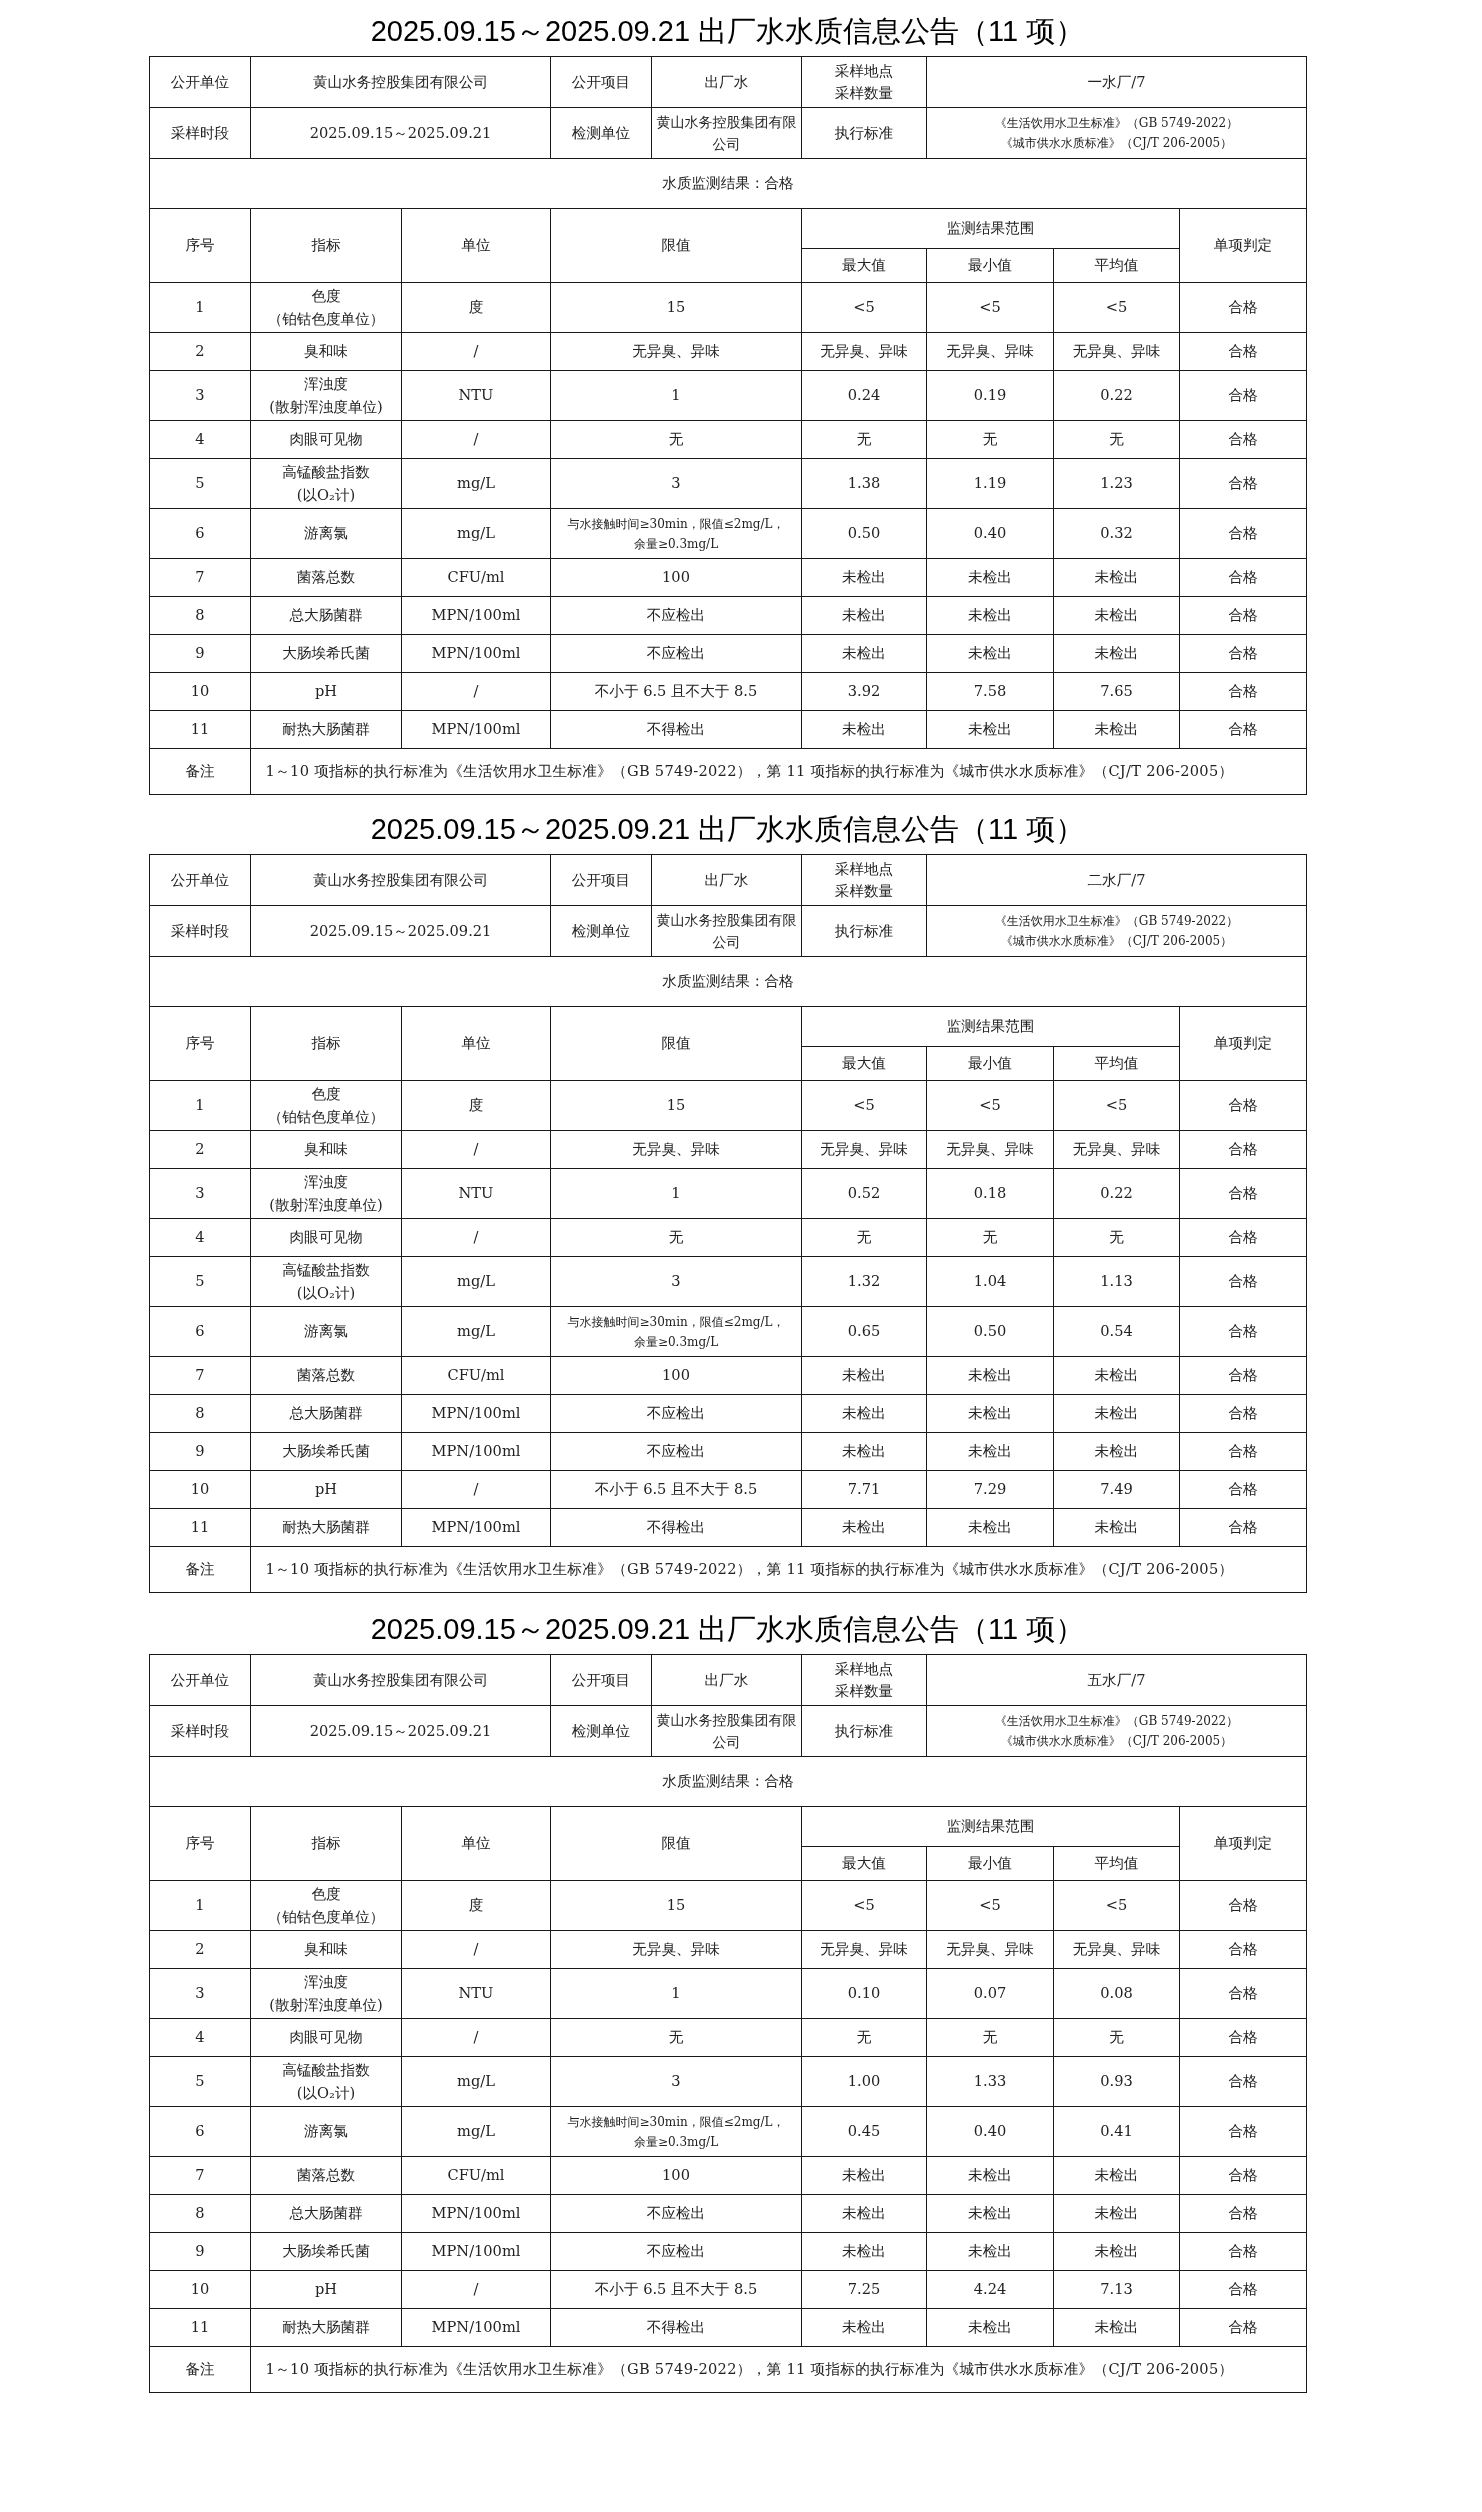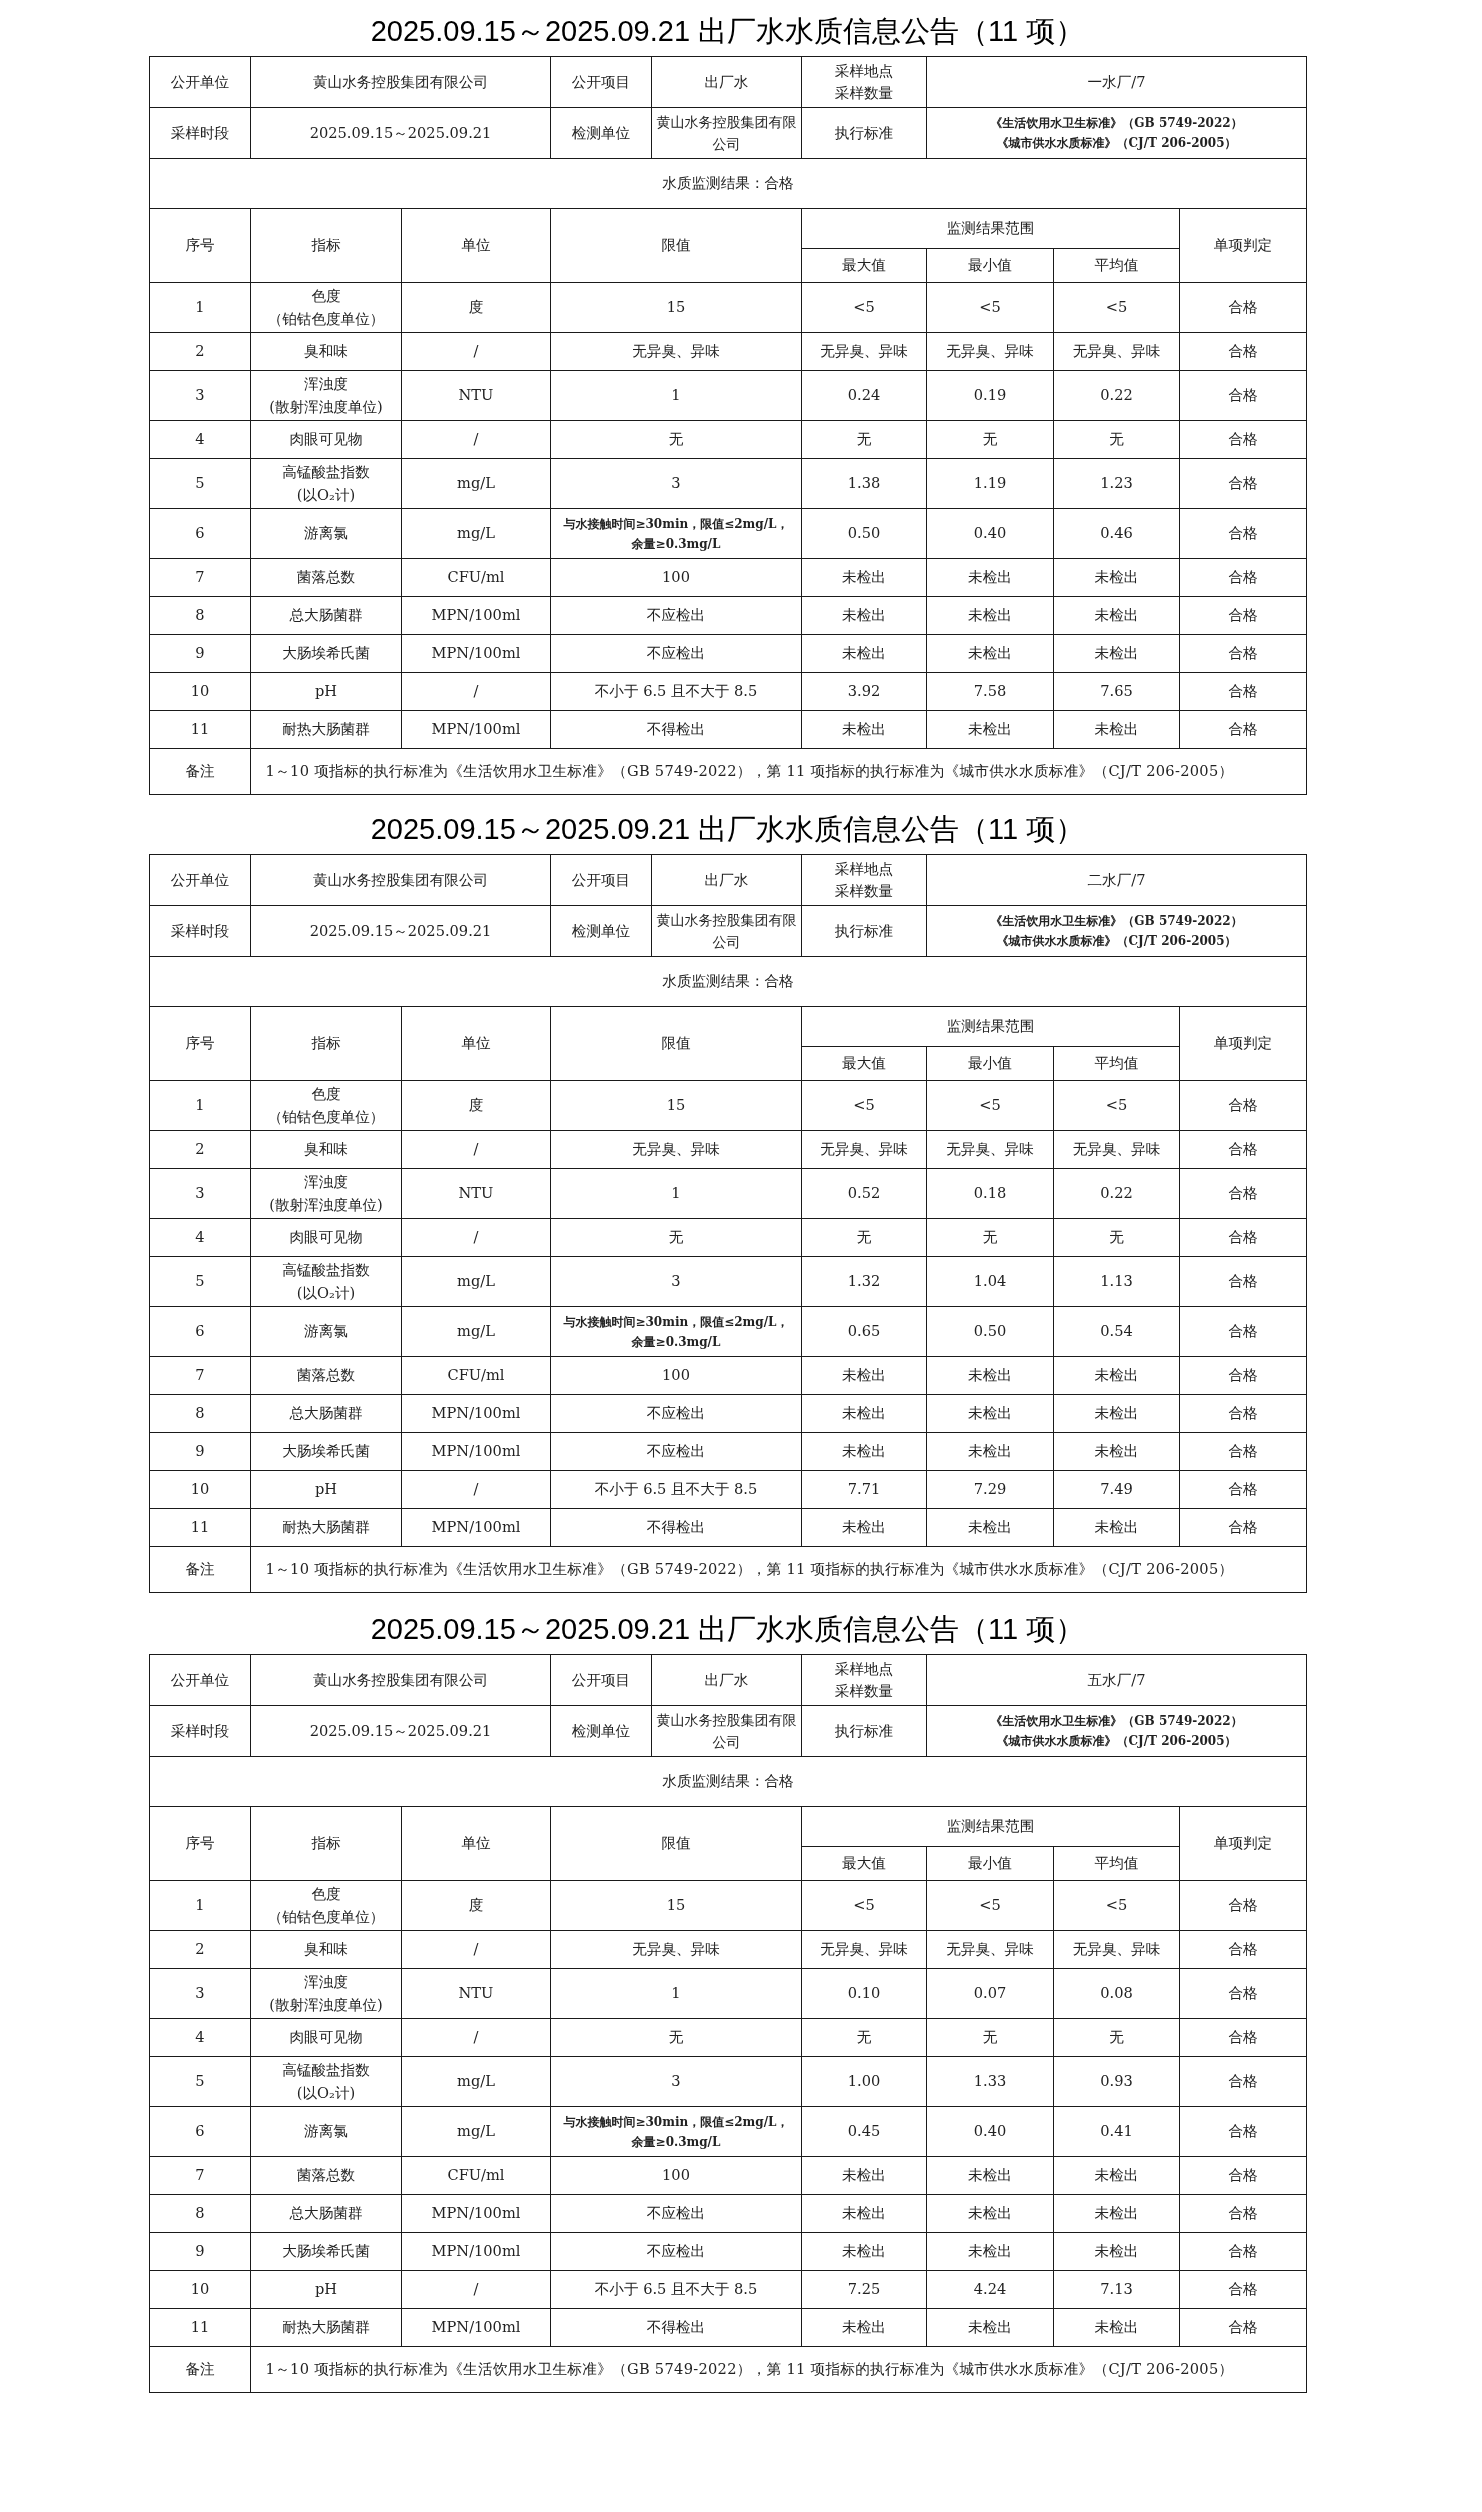--- a/index.html
+++ b/index.html
@@ -2,21 +2,21 @@
 <html style="font-size:10.6px"><head>
 <meta charset="utf-8">
 <style>
   html, body { margin:0; padding:0; background:#ffffff; }
   body { width:1482px; height:2512px; position:relative; font-family:"DejaVu Serif","Liberation Serif",serif; color:#1a1a1a; }
   .report { position:absolute; left:149px; width:1157px; }
   .title { position:absolute; left:0; width:1157px; text-align:center; font-family:"Liberation Sans","DejaVu Sans",sans-serif; font-size:29px; font-weight:500; color:#000; letter-spacing:0px; }
   table { border-collapse:collapse; width:1157px; table-layout:fixed; position:absolute; left:0; }
   td { border:1.3px solid #1a1a1a; text-align:center; vertical-align:middle; font-size:14.6px; line-height:22.5px; padding:0 2.7px; color:#222; }
   td.thin { border-left-width:0.7px; border-right-width:0.7px; }
-  .small { font-size:12px; line-height:20px;font-weight:bold; }
+  .small { font-size:12px; line-height:20px; }
   .note { text-align:left; padding-left:14.6px; font-size:14.6px; letter-spacing:0.3px; }
 </style>
 </head>
 <body>
 
 <div id="reports-root">
   <section class="report" style="top: 12px;">
     <div class="title" style="top: 0px;">2025.09.15～2025.09.21 出厂水水质信息公告（11 项）</div>
     <table style="top: 44px;">
       <colgroup>
@@ -173,21 +173,21 @@
       <div>游离氯</div>
 
     </td>
     <td>mg/L</td>
     <td class="small">
       <div>与水接触时间≥30min，限值≤2mg/L，</div>
       <div>余量≥0.3mg/L</div>
     </td>
     <td>0.50</td>
     <td class="thin">0.40</td>
-    <td>0.46</td>
+    <td>0.32</td>
     <td>合格</td>
   </tr>
 
   <tr style="height: 38px;">
     <td>7</td>
     <td>
       <div>菌落总数</div>
 
     </td>
     <td>CFU/ml</td>

